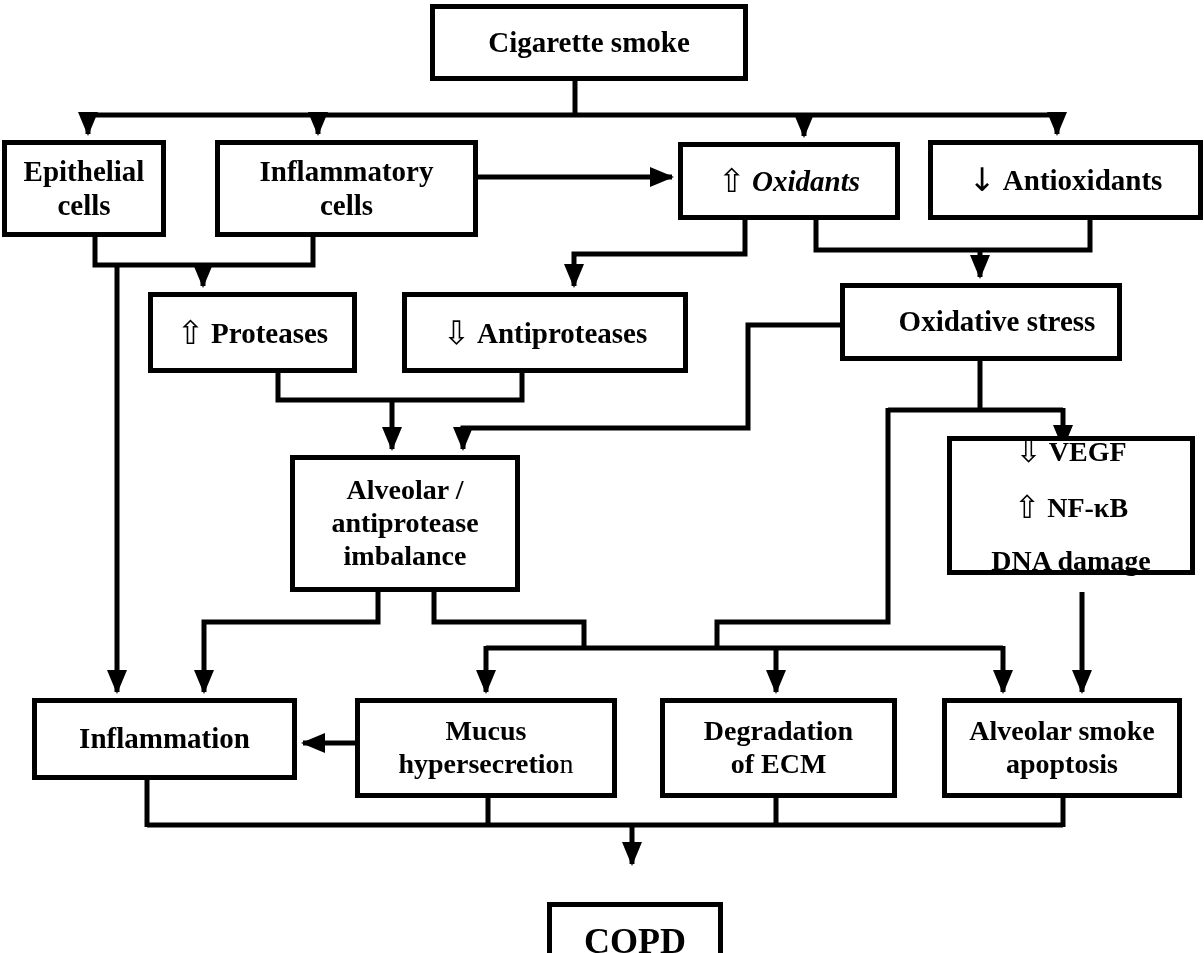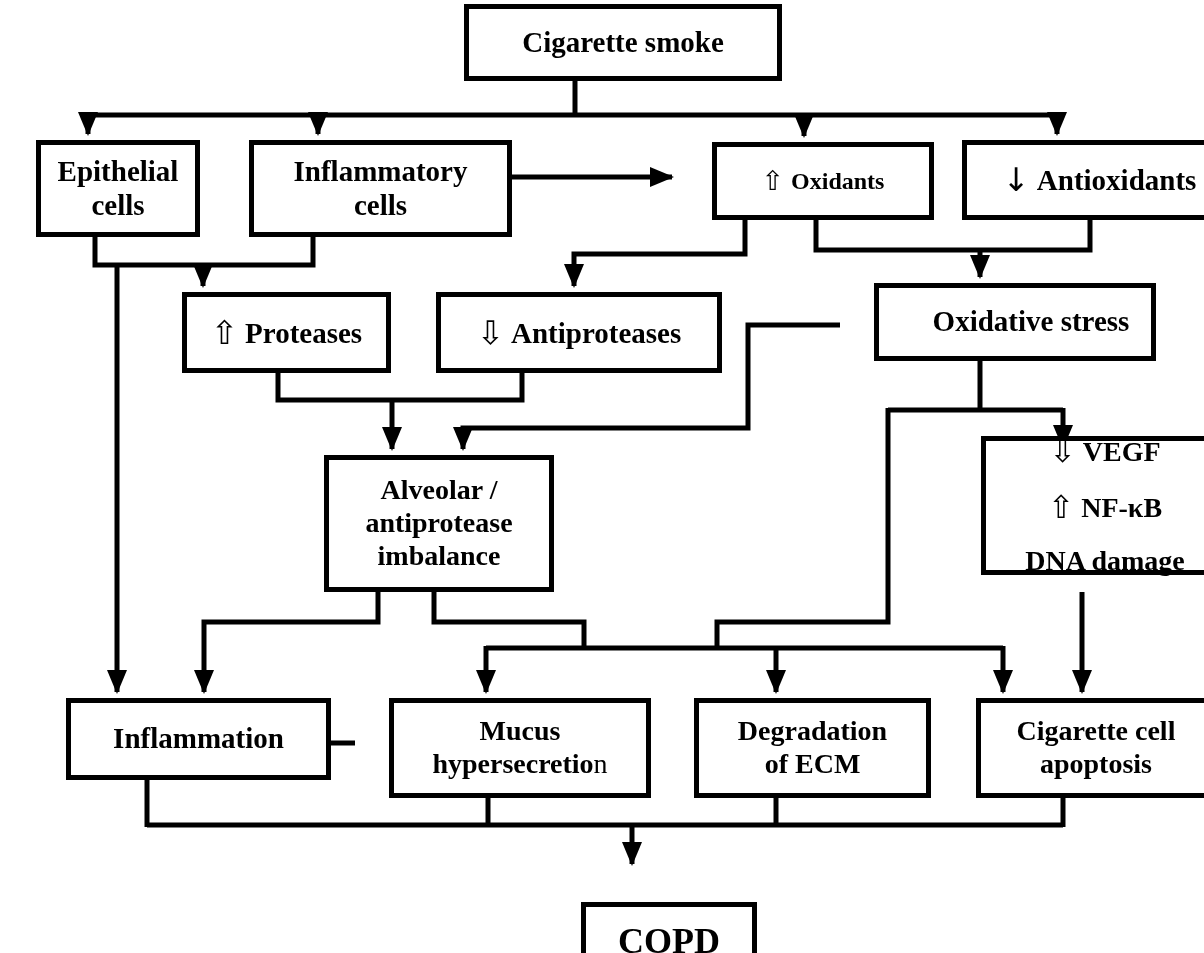--- a/index.html
+++ b/index.html
@@ -9,21 +9,21 @@
     font-family:"Liberation Serif","DejaVu Serif",serif;color:var(--text,#000);
     overflow:hidden;
   }
   #wires{position:absolute;left:0;top:0;width:1204px;height:953px;}
   #wires > path{stroke:var(--line,#000);stroke-width:5;fill:none;}
   #wires marker path{fill:var(--line,#000);stroke:none;}
   .node{
     position:absolute;box-sizing:border-box;border:5px solid var(--line,#000);
     background:var(--bg,#fff);
     display:flex;flex-direction:column;justify-content:center;align-items:center;
-    text-align:center;font-weight:700;line-height:1.17;white-space:nowrap;margin-left:34px;
+    text-align:center;font-weight:700;line-height:1.17;white-space:nowrap;
   }
   .node .ln{width:100%;}
   .glyph{
     font-family:"DejaVu Sans",sans-serif;font-weight:400;font-size:112%;
     margin-right:7px;vertical-align:-1px;display:inline-block;
   }
   .tail{font-weight:400;}
 </style>
 </head>
 <body>
@@ -75,21 +75,21 @@
       <div class="ln">Cigarette smoke</div>
     </div>
     <div class="node" style="left: 2px; top: 140px; width: 164px; height: 97px; font-size: 29px;">
       <div class="ln">Epithelial</div>
       <div class="ln">cells</div>
     </div>
     <div class="node" style="left: 215px; top: 140px; width: 263px; height: 97px; font-size: 29px;">
       <div class="ln">Inflammatory</div>
       <div class="ln">cells</div>
     </div>
-    <div class="node" style="left: 678px; top: 142px; width: 222px; height: 78px; font-size: 24px;">
+    <div class="node" style="left: 678px; top: 142px; width: 222px; height: 78px; font-size: 29px; font-style: italic;">
       <div class="ln"><span class="glyph">⇧</span>Oxidants</div>
     </div>
     <div class="node" style="left: 928px; top: 140px; width: 275px; height: 80px; font-size: 29px;">
       <div class="ln"><span class="glyph">↓</span>Antioxidants</div>
     </div>
     <div class="node" style="left: 148px; top: 292px; width: 209px; height: 81px; font-size: 29px;">
       <div class="ln"><span class="glyph">⇧</span>Proteases</div>
     </div>
     <div class="node" style="left: 402px; top: 292px; width: 286px; height: 81px; font-size: 29px;">
       <div class="ln"><span class="glyph">⇩</span>Antiproteases</div>
@@ -112,19 +112,19 @@
       <div class="ln">hypersecretio<span class="tail">n</span></div>
     </div>
     <div class="node" style="left: 32px; top: 698px; width: 265px; height: 82px; font-size: 29px;">
       <div class="ln">Inflammation</div>
     </div>
     <div class="node" style="left: 660px; top: 698px; width: 237px; height: 100px; font-size: 28px;">
       <div class="ln">Degradation</div>
       <div class="ln">of ECM</div>
     </div>
     <div class="node" style="left: 942px; top: 698px; width: 240px; height: 100px; font-size: 28px;">
-      <div class="ln">Cigarette cell</div>
+      <div class="ln">Alveolar smoke</div>
       <div class="ln">apoptosis</div>
     </div>
     <div class="node" style="left: 547px; top: 902px; width: 176px; height: 78px; font-size: 36px;">
       <div class="ln">COPD</div>
     </div>
   </div>
 
 </body></html>

